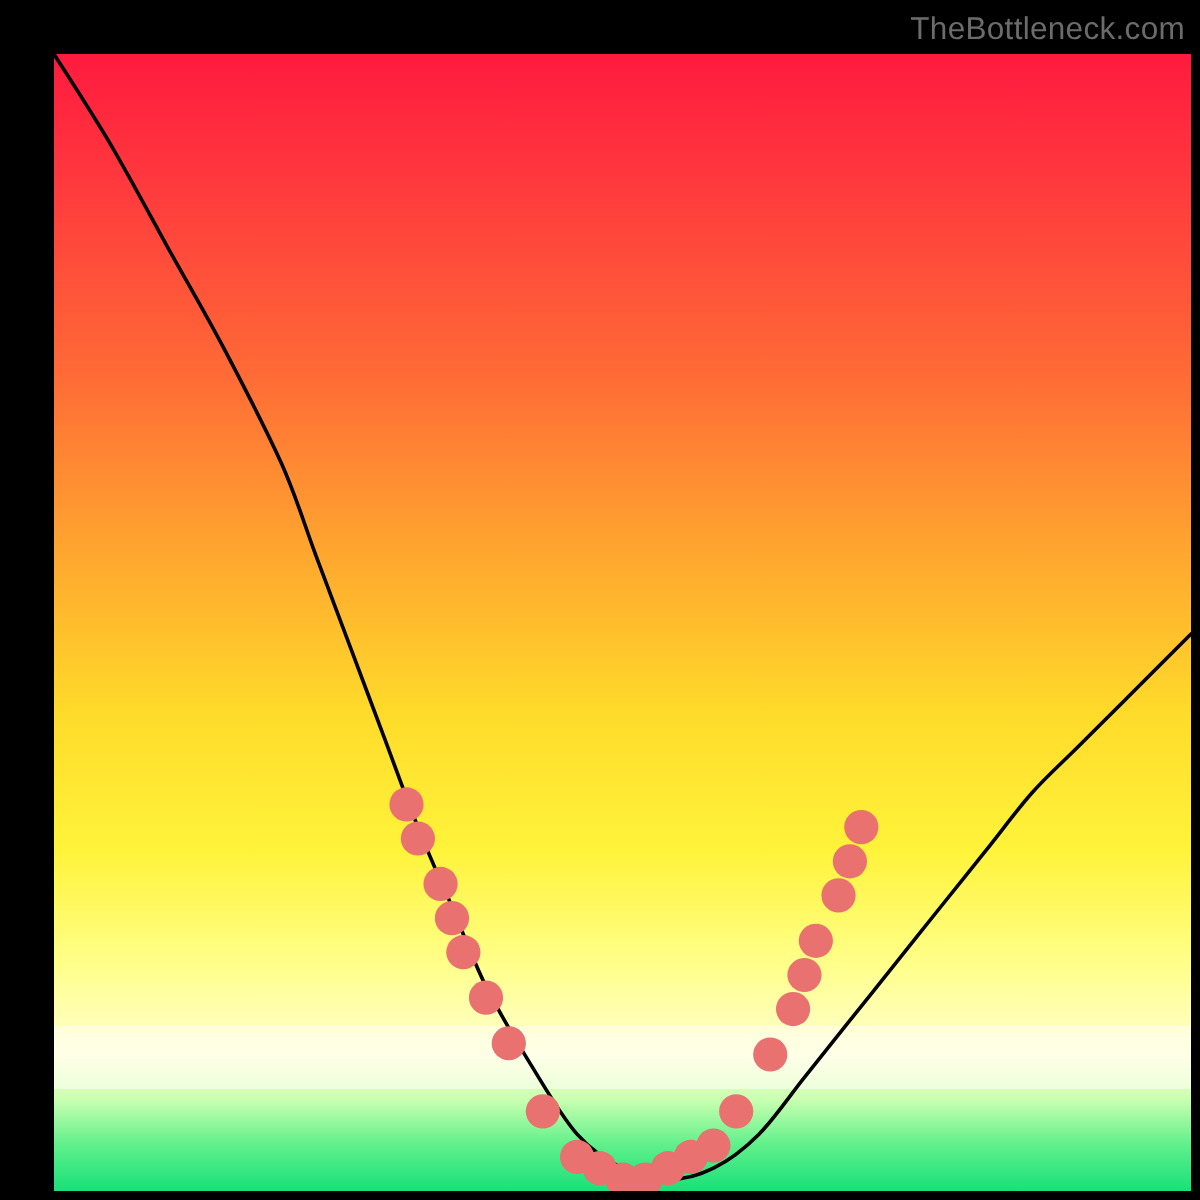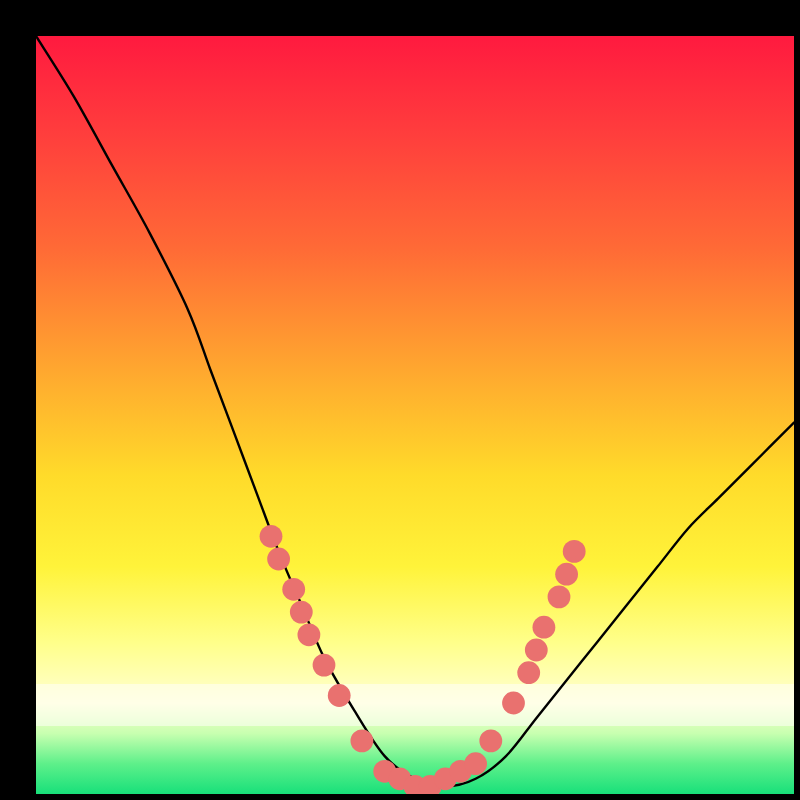--- a/index.html
+++ b/index.html
@@ -97,13 +97,14 @@
         <circle cx="477.5" cy="667.0" r="11.4" fill="#e9716f"></circle>
         <circle cx="492.7" cy="636.7" r="11.4" fill="#e9716f"></circle>
         <circle cx="500.3" cy="614.0" r="11.4" fill="#e9716f"></circle>
         <circle cx="507.9" cy="591.2" r="11.4" fill="#e9716f"></circle>
         <circle cx="523.0" cy="560.9" r="11.4" fill="#e9716f"></circle>
         <circle cx="530.6" cy="538.2" r="11.4" fill="#e9716f"></circle>
         <circle cx="538.2" cy="515.4" r="11.4" fill="#e9716f"></circle>
       </g>
   </svg>
 
+  <div class="watermark">TheBottleneck.com</div>
 </div>
 
 </body></html>

